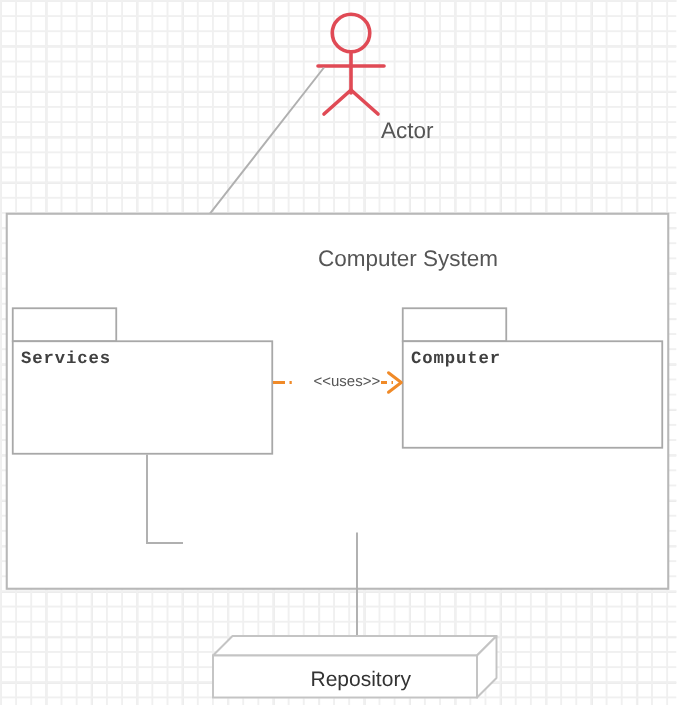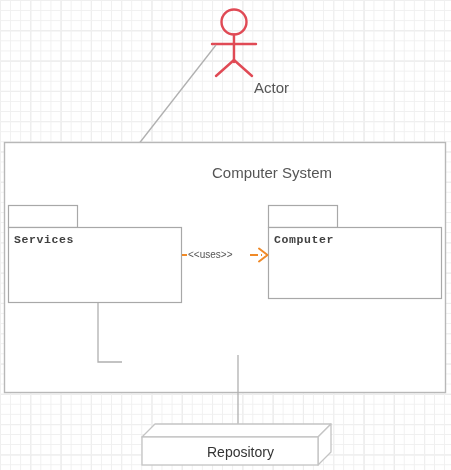--- a/index.html
+++ b/index.html
@@ -118,18 +118,18 @@
   </svg>
 
   <div class="lbl" style="left:222px; top:80px;">Actor</div>
 
   <div class="lbl" style="left:180px; top:122px;margin-top:43px;">Computer System</div>
 
   <div class="pkg-name" style="left:14px; top:211px;">Services</div>
 
   <div class="pkg-name" style="left:274px; top:211px;">Computer</div>
 
-  <div class="uses-lbl" style="left:187px; top:250px;text-align:center;">&lt;&lt;uses&gt;&gt;</div>
+  <div class="uses-lbl" style="left:208px; top:250px;text-align:center;">&lt;&lt;uses&gt;&gt;</div>
 
 
   <div class="node-lbl" style="left:207px; top:445px;">Repository</div>
 
 </div>
 
 </body></html>

